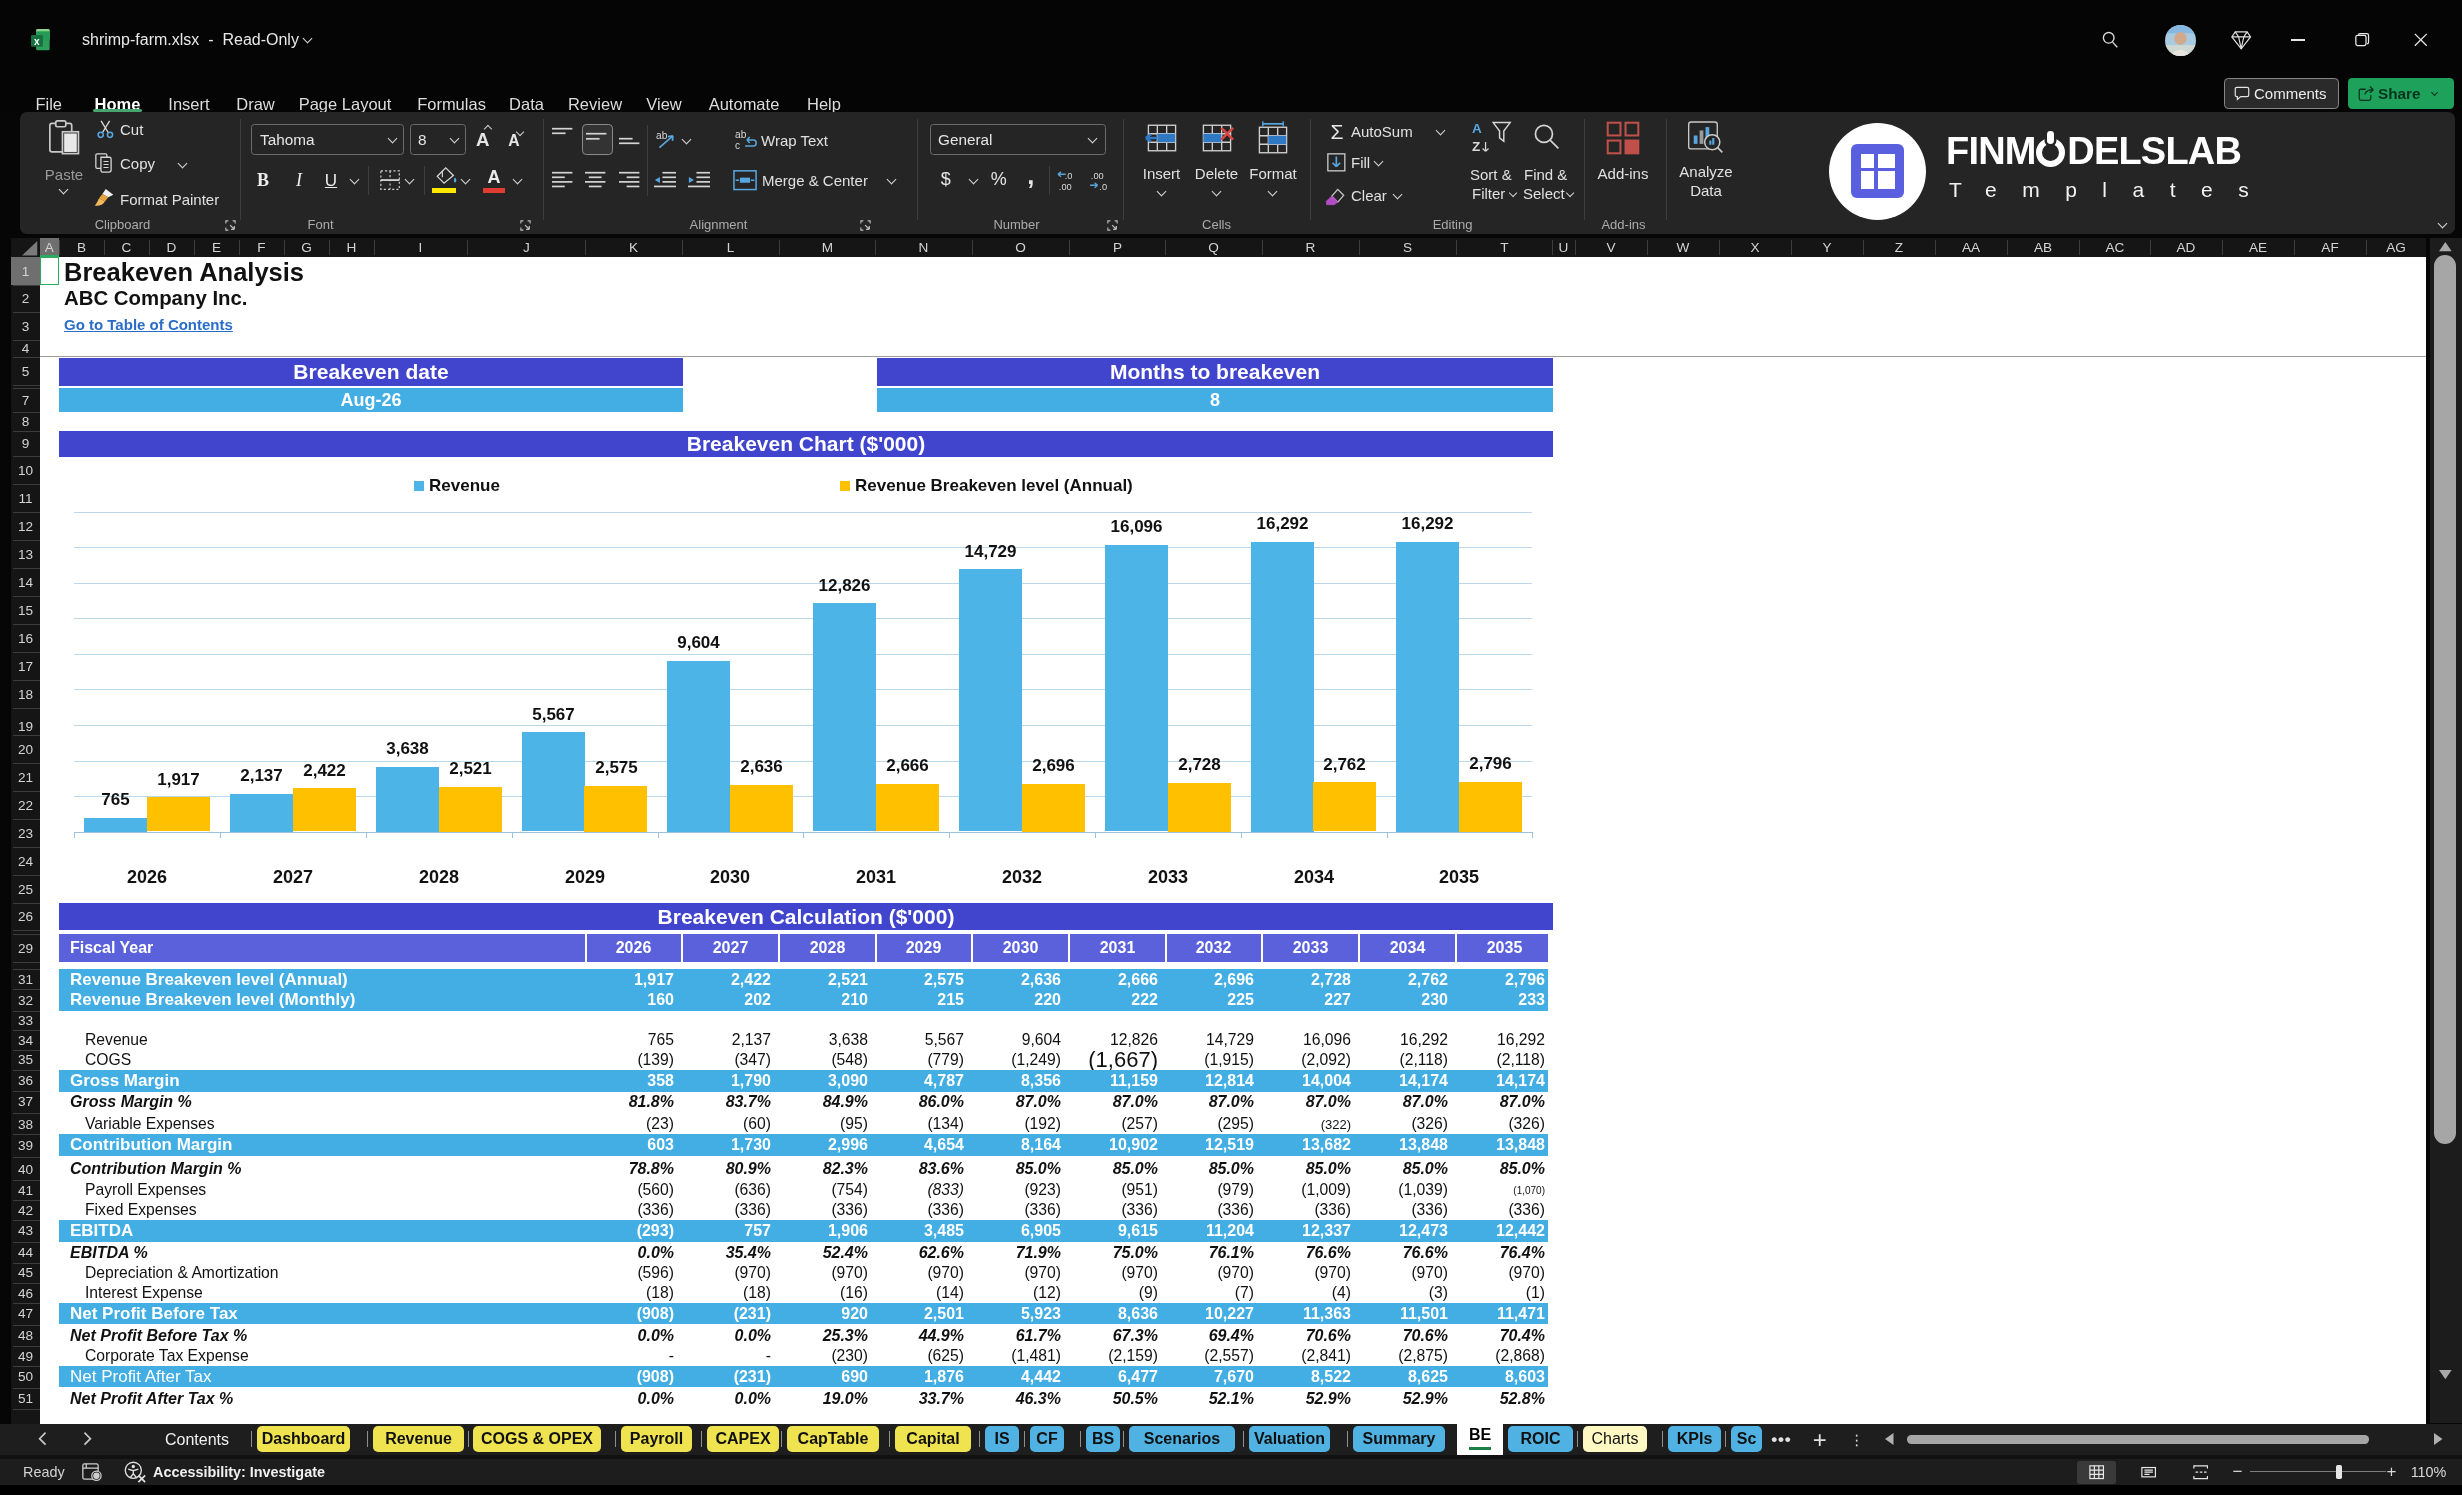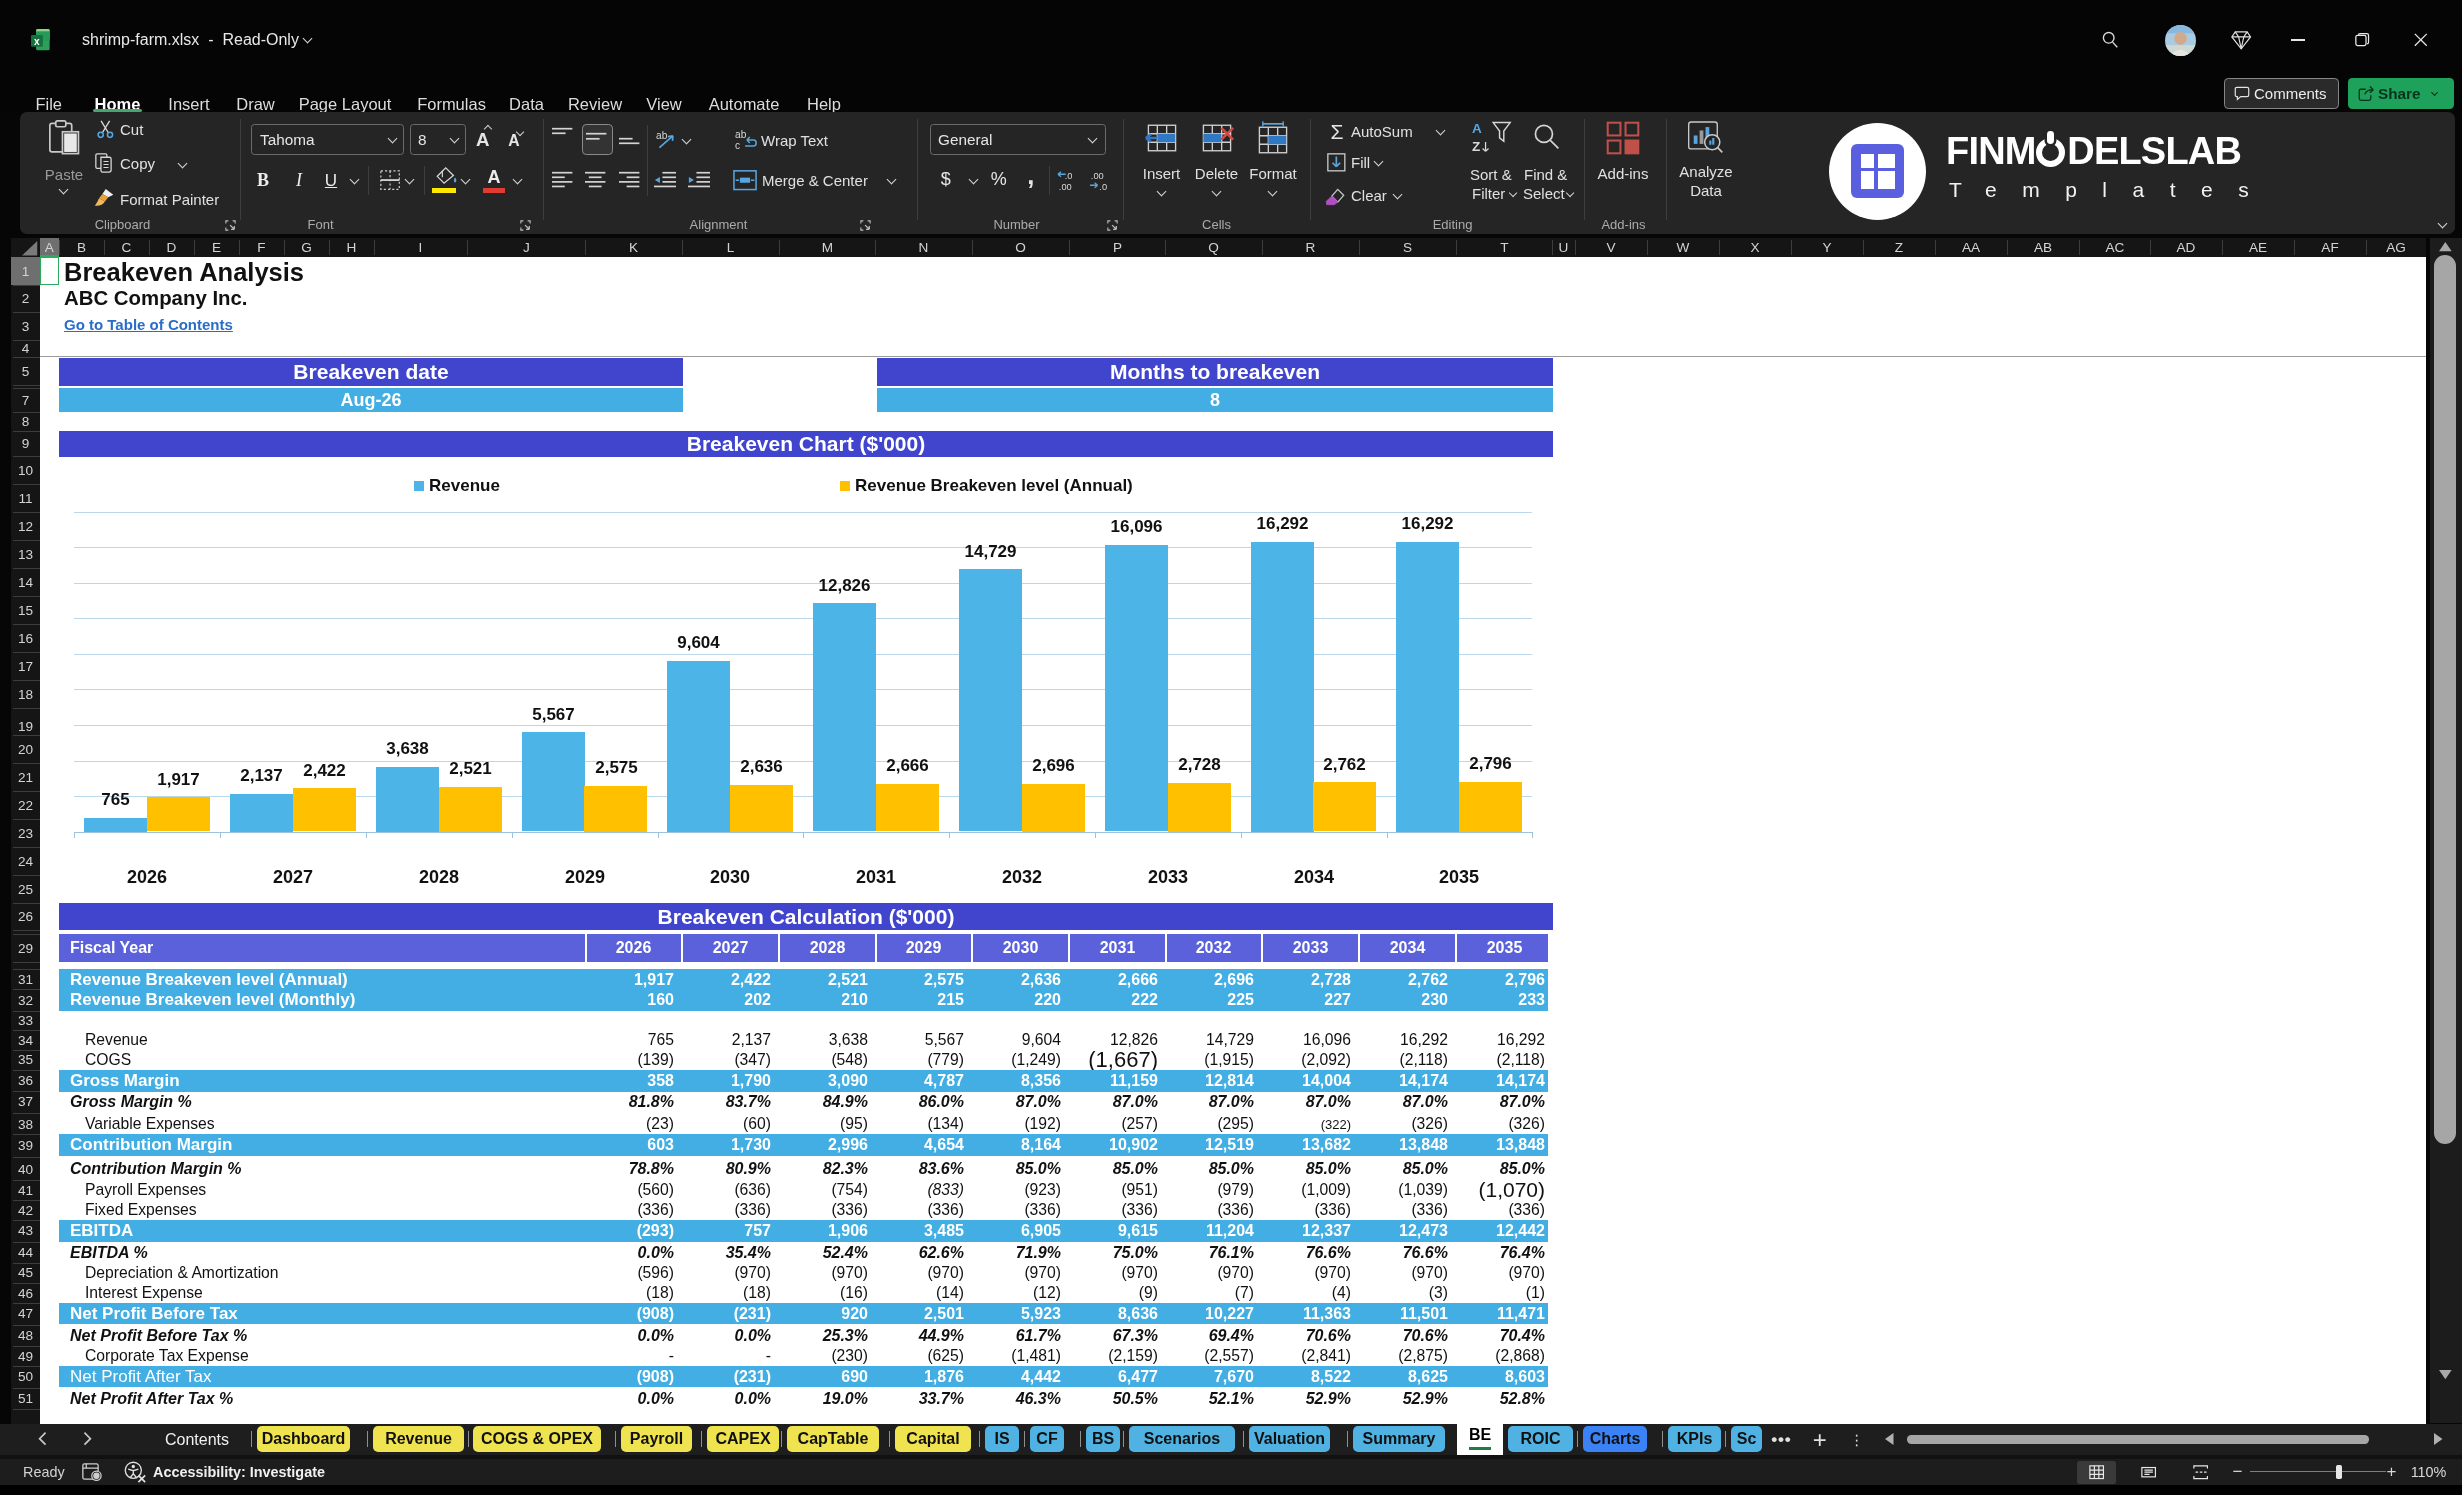--- a/index.html
+++ b/index.html
@@ -730,21 +730,21 @@
 <div class="a cl" style="left:85px;top:1180px;width:475px;height:20px;color:#111;font-size:15.7px;">Payroll Expenses</div>
 <div class="a cr" style="left:585px;top:1180px;width:89px;height:20px;color:#111;font-size:15.7px;">(560)</div>
 <div class="a cr" style="left:682px;top:1180px;width:89px;height:20px;color:#111;font-size:15.7px;">(636)</div>
 <div class="a cr" style="left:779px;top:1180px;width:89px;height:20px;color:#111;font-size:15.7px;">(754)</div>
 <div class="a cr" style="left:875px;top:1180px;width:89px;height:20px;color:#111;font-size:15.7px;font-style:italic;">(833)</div>
 <div class="a cr" style="left:972px;top:1180px;width:89px;height:20px;color:#111;font-size:15.7px;">(923)</div>
 <div class="a cr" style="left:1069px;top:1180px;width:89px;height:20px;color:#111;font-size:15.7px;">(951)</div>
 <div class="a cr" style="left:1165px;top:1180px;width:89px;height:20px;color:#111;font-size:15.7px;">(979)</div>
 <div class="a cr" style="left:1262px;top:1180px;width:89px;height:20px;color:#111;font-size:15.7px;">(1,009)</div>
 <div class="a cr" style="left:1359px;top:1180px;width:89px;height:20px;color:#111;font-size:15.7px;">(1,039)</div>
-<div class="a cr" style="left:1456px;top:1180px;width:89px;height:20px;color:#111;font-size:21px;">(1,070)</div>
+<div class="a cr" style="left:1456px;top:1180px;width:89px;height:20px;color:#111;font-size:10px;">(1,070)</div>
 <div class="a cl" style="left:85px;top:1200px;width:475px;height:20px;color:#111;font-size:15.7px;">Fixed Expenses</div>
 <div class="a cr" style="left:585px;top:1200px;width:89px;height:20px;color:#111;font-size:15.7px;">(336)</div>
 <div class="a cr" style="left:682px;top:1200px;width:89px;height:20px;color:#111;font-size:15.7px;">(336)</div>
 <div class="a cr" style="left:779px;top:1200px;width:89px;height:20px;color:#111;font-size:15.7px;">(336)</div>
 <div class="a cr" style="left:875px;top:1200px;width:89px;height:20px;color:#111;font-size:15.7px;">(336)</div>
 <div class="a cr" style="left:972px;top:1200px;width:89px;height:20px;color:#111;font-size:15.7px;">(336)</div>
 <div class="a cr" style="left:1069px;top:1200px;width:89px;height:20px;color:#111;font-size:15.7px;">(336)</div>
 <div class="a cr" style="left:1165px;top:1200px;width:89px;height:20px;color:#111;font-size:15.7px;">(336)</div>
 <div class="a cr" style="left:1262px;top:1200px;width:89px;height:20px;color:#111;font-size:15.7px;">(336)</div>
 <div class="a cr" style="left:1359px;top:1200px;width:89px;height:20px;color:#111;font-size:15.7px;">(336)</div>
@@ -875,21 +875,21 @@
 <div class="a ct" style="left:707px;top:1426px;width:72px;height:26px;background:#efe44f;border-radius:5.1px;color:#101010;font-size:16px;font-weight:700;justify-content:center;">CAPEX</div>
 <div class="a ct" style="left:787px;top:1426px;width:92px;height:26px;background:#efe44f;border-radius:5.1px;color:#101010;font-size:16px;font-weight:700;justify-content:center;">CapTable</div>
 <div class="a ct" style="left:895px;top:1426px;width:76px;height:26px;background:#efe44f;border-radius:5.1px;color:#101010;font-size:16px;font-weight:700;justify-content:center;">Capital</div>
 <div class="a ct" style="left:985px;top:1426px;width:34px;height:26px;background:#4fb2e2;border-radius:5.1px;color:#101010;font-size:16px;font-weight:700;justify-content:center;">IS</div>
 <div class="a ct" style="left:1030px;top:1426px;width:34px;height:26px;background:#4fb2e2;border-radius:5.1px;color:#101010;font-size:16px;font-weight:700;justify-content:center;">CF</div>
 <div class="a ct" style="left:1086px;top:1426px;width:34px;height:26px;background:#4fb2e2;border-radius:5.1px;color:#101010;font-size:16px;font-weight:700;justify-content:center;">BS</div>
 <div class="a ct" style="left:1129px;top:1426px;width:106px;height:26px;background:#4fb2e2;border-radius:5.1px;color:#101010;font-size:16px;font-weight:700;justify-content:center;">Scenarios</div>
 <div class="a ct" style="left:1249px;top:1426px;width:81px;height:26px;background:#4fb2e2;border-radius:5.1px;color:#101010;font-size:16px;font-weight:700;justify-content:center;">Valuation</div>
 <div class="a ct" style="left:1353px;top:1426px;width:92px;height:26px;background:#4fb2e2;border-radius:5.1px;color:#101010;font-size:16px;font-weight:700;justify-content:center;">Summary</div>
 <div class="a ct" style="left:1508px;top:1426px;width:65px;height:26px;background:#4fb2e2;border-radius:5.1px;color:#101010;font-size:16px;font-weight:700;justify-content:center;">ROIC</div>
-<div class="a ct" style="left:1583px;top:1426px;width:64px;height:26px;background:#3b82f6;border-radius:5.1px;color:#101010;font-size:16px;font-weight:700;justify-content:center;">Charts</div>
+<div class="a ct" style="left:1583px;top:1426px;width:64px;height:26px;background:#fef9c3;border-radius:5.1px;color:#101010;font-size:16px;font-weight:400;justify-content:center;">Charts</div>
 <div class="a ct" style="left:1668px;top:1426px;width:53px;height:26px;background:#4fb2e2;border-radius:5.1px;color:#101010;font-size:16px;font-weight:700;justify-content:center;">KPIs</div>
 <div class="a ct" style="left:1731px;top:1426px;width:31px;height:26px;background:#4fb2e2;border-radius:5.1px;color:#101010;font-size:16px;font-weight:700;justify-content:center;">Sc</div>
 <div class="a" style="left:251px;top:1431px;width:1.4px;height:16px;background:#8f8f8f;"></div>
 <div class="a" style="left:367px;top:1431px;width:1.4px;height:16px;background:#8f8f8f;"></div>
 <div class="a" style="left:468px;top:1431px;width:1.4px;height:16px;background:#8f8f8f;"></div>
 <div class="a" style="left:615px;top:1431px;width:1.4px;height:16px;background:#8f8f8f;"></div>
 <div class="a" style="left:701px;top:1431px;width:1.4px;height:16px;background:#8f8f8f;"></div>
 <div class="a" style="left:781px;top:1431px;width:1.4px;height:16px;background:#8f8f8f;"></div>
 <div class="a" style="left:889px;top:1431px;width:1.4px;height:16px;background:#8f8f8f;"></div>
 <div class="a" style="left:979px;top:1431px;width:1.4px;height:16px;background:#8f8f8f;"></div>

